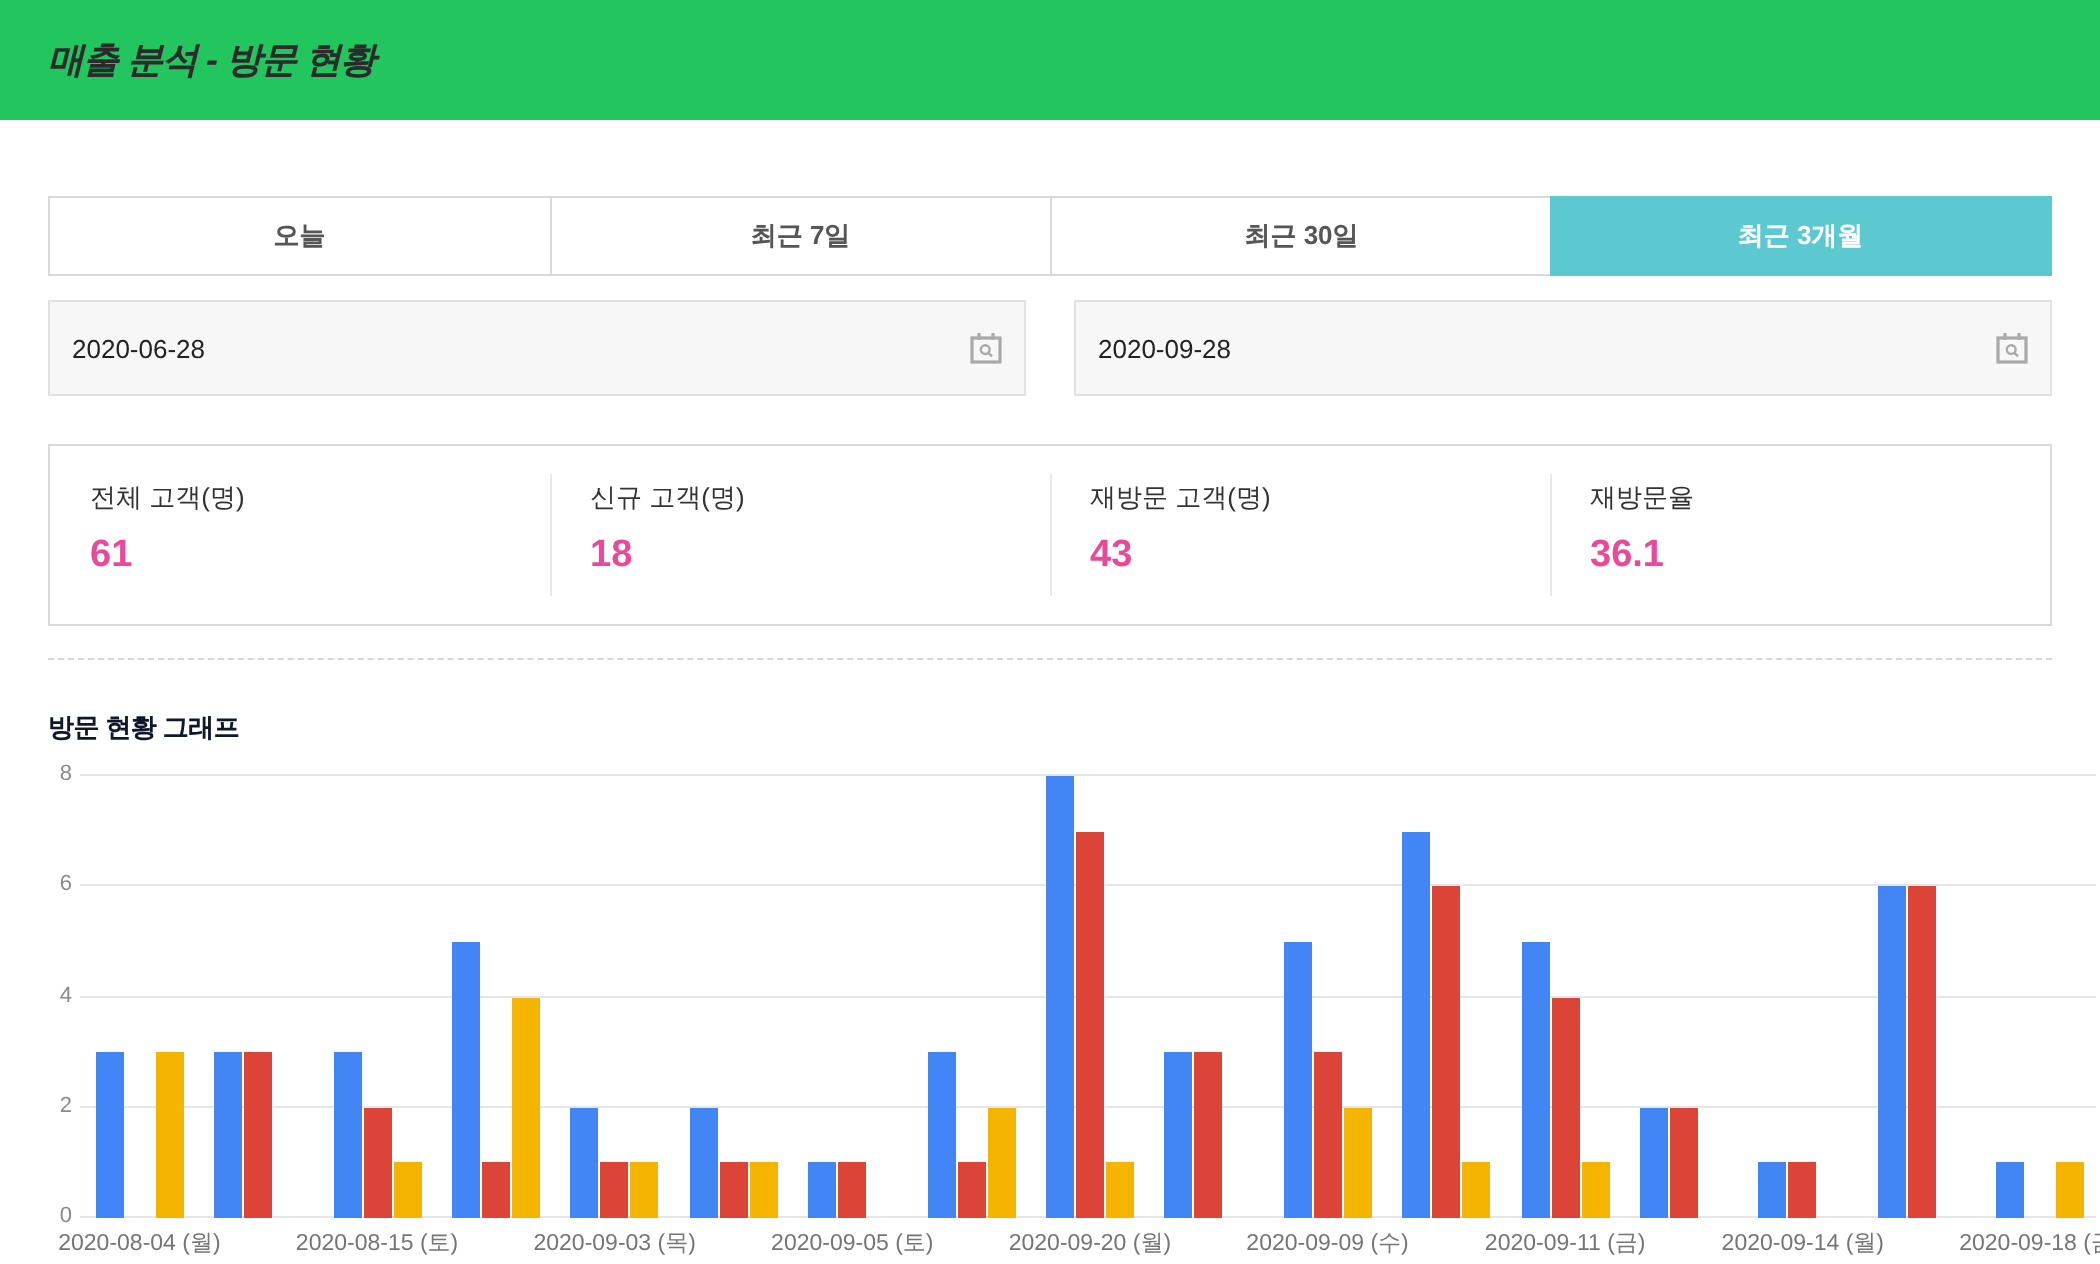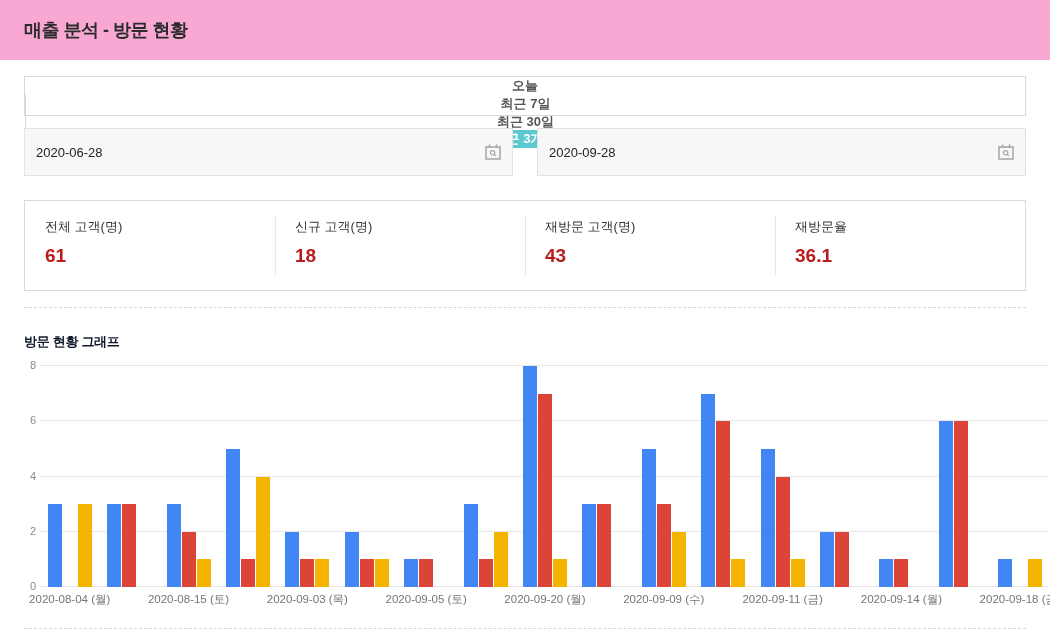--- a/index.html
+++ b/index.html
@@ -1,42 +1,42 @@
 <!DOCTYPE html>
 <html><head>
 <meta charset="utf-8">
 <style>
   * { margin:0; padding:0; box-sizing:border-box; }
   html,body { width:1050px; height:632px; overflow:hidden; background:#fff;
     font-family:"Liberation Sans", sans-serif; }
   
-  .titlebar { height:60px; background:#f9a8d4; display:flex; align-items:center; padding-left:24px; }
+  .titlebar { height:60px; background:#22c55e; display:flex; align-items:center; padding-left:24px;font-style:italic; }
   .titlebar h1 { font-size:18px; font-weight:bold; color:#2b2b2b; letter-spacing:-0.5px; }
   
   .main { padding:0 24px; }
   
-  .tabs { margin-top:16px; height:40px; display:flex; border:1px solid #d9d9d9; background:#fff;flex-direction:column; }
+  .tabs { margin-top:38px; height:40px; display:flex; border:1px solid #d9d9d9; background:#fff; }
   .tab { flex:1; display:flex; align-items:center; justify-content:center;
     font-size:13px; font-weight:bold; color:#565656; cursor:pointer; border-left:1px solid #d9d9d9; }
   .tab:first-child { border-left:none; }
   .tab.active { background:#5BC9CF; color:#fff; border-left:none; margin:-1px; flex-basis:2px; }
   
   .dates { margin-top:12px; display:flex; gap:24px; }
   .date-input { flex:1; height:48px; background:#f7f7f7; border:1px solid #e2e2e2;
     display:flex; align-items:center; justify-content:space-between; padding:0 8px 0 11px;
     font-size:13px; color:#222; cursor:pointer; }
   .cal-btn { width:22px; height:22px; display:flex; align-items:center; justify-content:center;
     background:none; border:none; cursor:pointer; }
   
   .stats { margin-top:24px; border:1px solid #d9d9d9; height:91px; display:flex; }
   .stat-cell { flex:1; position:relative; padding:17px 0 0 20px; }
   .stat-cell + .stat-cell::before { content:""; position:absolute; left:0; top:14px; bottom:14px;
     width:1px; background:#e8e8e8; }
   .stat-label { font-size:13px; color:#333; }
-  .stat-value { font-size:19px; font-weight:bold; color:#b91c1c; margin-top:9px; }
+  .stat-value { font-size:19px; font-weight:bold; color:#ec4899; margin-top:9px; }
   
   .dashed { border:none; border-top:1px dashed #d6d6d6; margin-top:16px; }
   .dashed.bottom { margin-top:21px; }
   
   .chart-title { margin-top:25px; font-size:13px; font-weight:bold; color:#0f172a; letter-spacing:-0.3px; }
   .chart { margin-top:15px; margin-right:-24px; }
   .chart-body { display:flex; }
   .ylabels { width:12px; position:relative; height:221px; margin-right:4px; flex:none; }
   .ylabel { position:absolute; right:0; font-size:11px; color:#8a8a8a; line-height:11px; }
   .plot { flex:1; position:relative; height:221px; }

